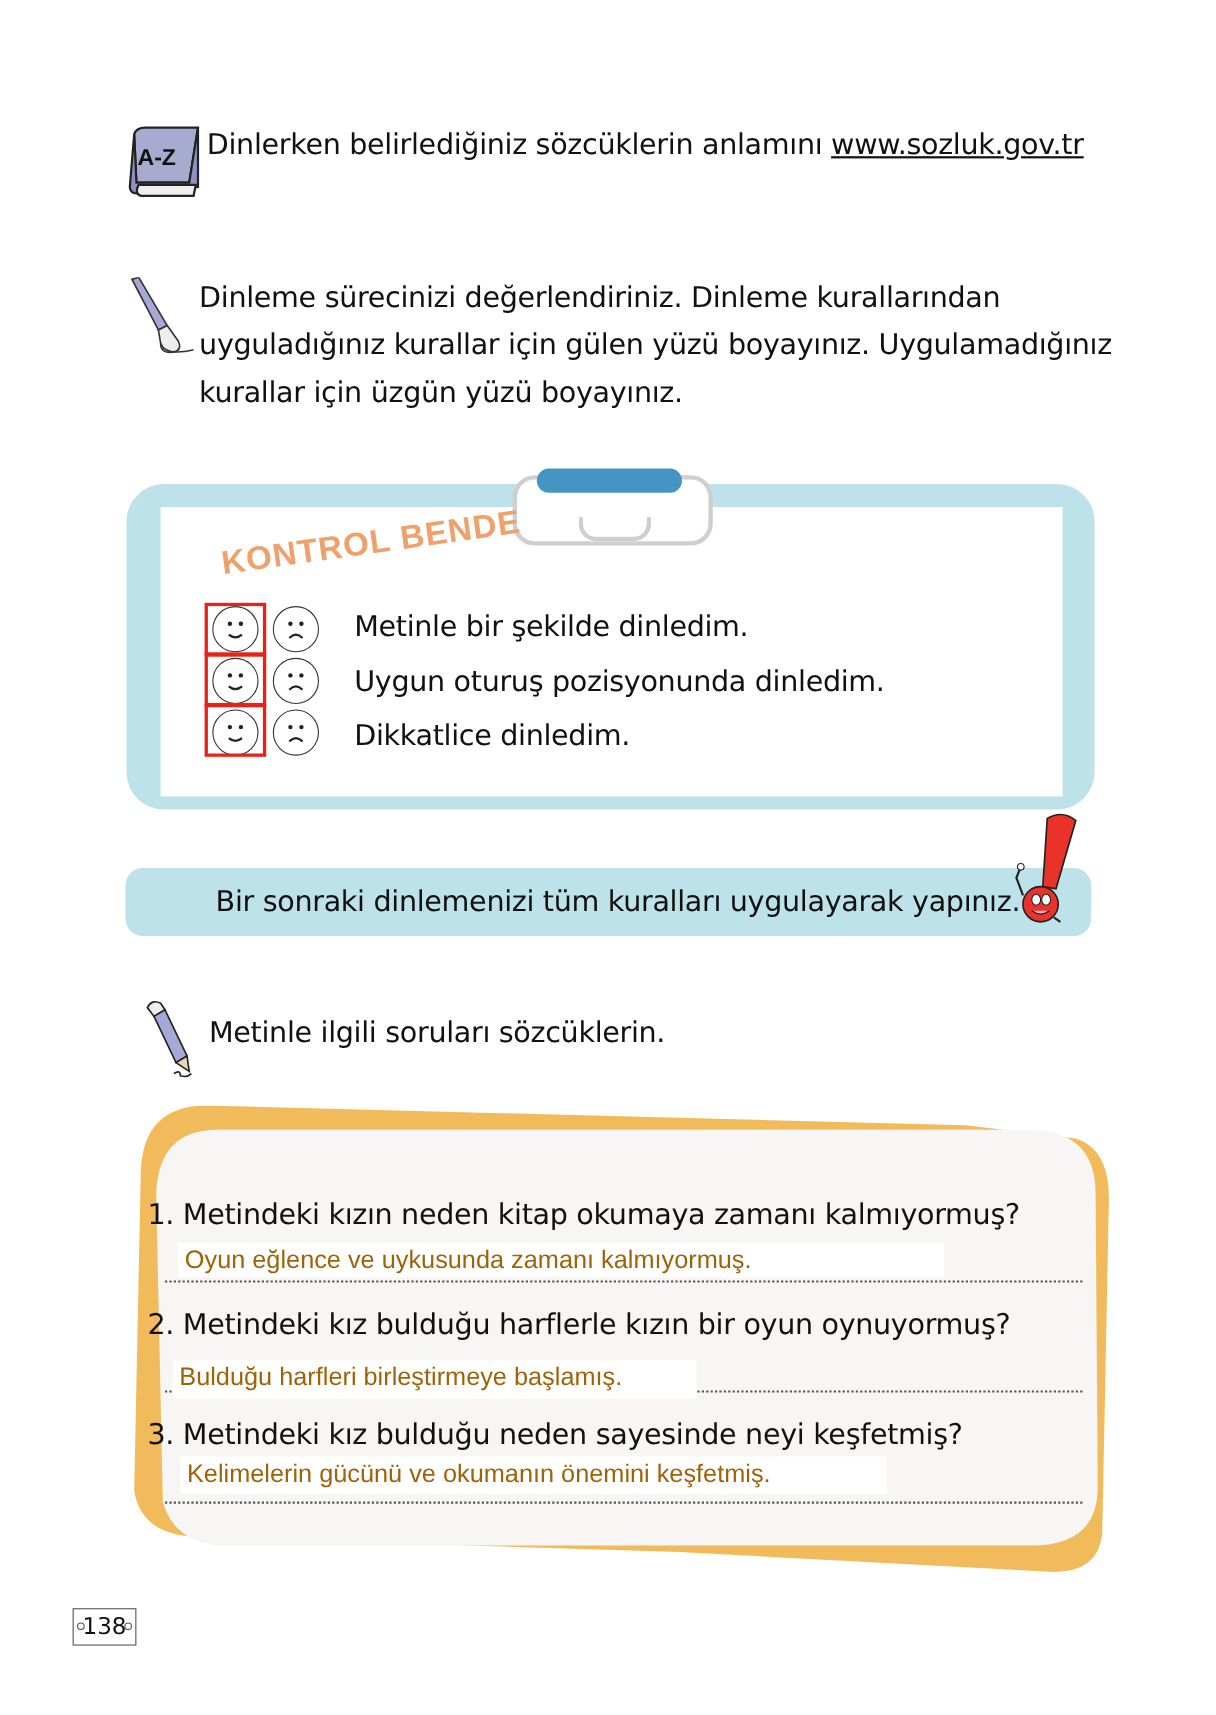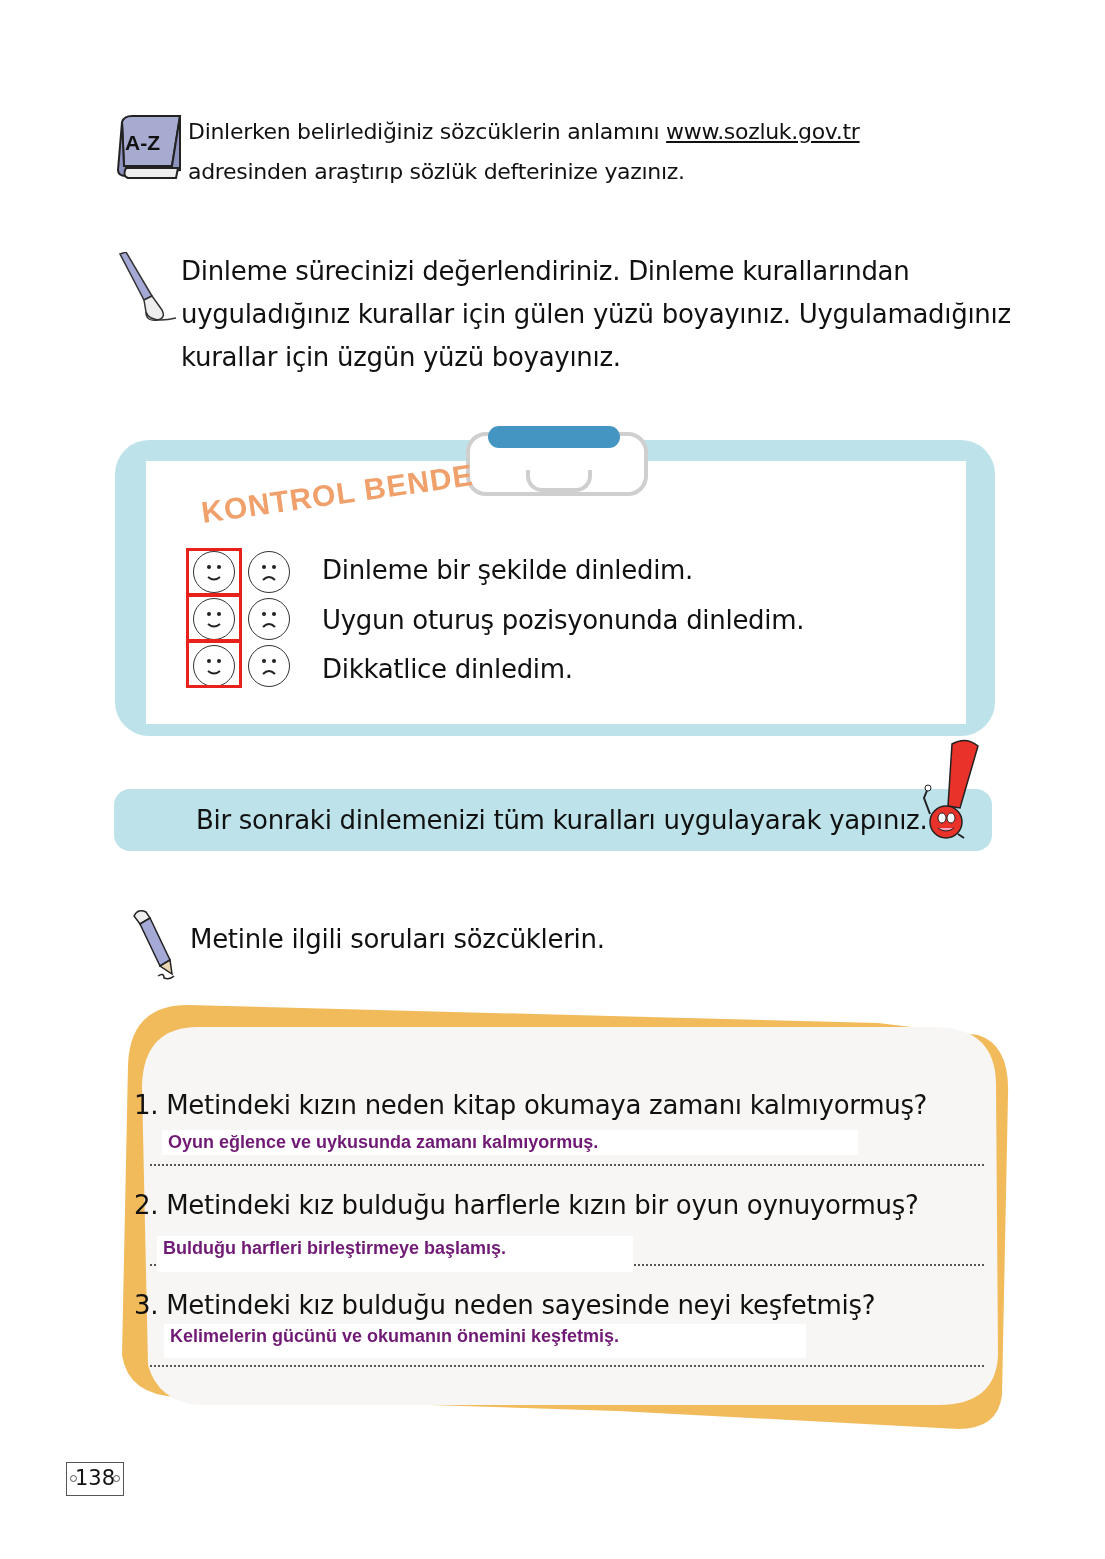--- a/index.html
+++ b/index.html
@@ -1,20 +1,20 @@
 <!DOCTYPE html>
 <html><head>
 <meta charset="utf-8">
 <style>
   html,body{margin:0;padding:0;background:#ffffff;}
   body{width:1105px;height:1559px;position:relative;overflow:hidden;font-family:"DejaVu Sans",sans-serif;color:#111;}
   .abs{position:absolute;}
   .hand{font-family:"DejaVu Sans",sans-serif;font-weight:normal;letter-spacing:-0.3px;}
   
-  #s1-text{left:188px;top:112px;font-size:22px;line-height:40px;width:820px;}
+  #s1-text{left:188px;top:112px;font-size:26px;line-height:40px;width:820px;}
   #s1-text .url{text-decoration:underline;}
   #s2-text{left:181px;top:250px;font-size:26px;line-height:43px;width:840px;}
   
   #kontrol-card{left:115px;top:440px;width:880px;height:296px;background:#bde2ea;border-radius:34px;}
   #kontrol-inner{left:146px;top:461px;width:820px;height:263px;background:#ffffff;}
   #clip-back{left:466px;top:432px;width:174px;height:56px;border:4px solid #cfcfcf;border-radius:20px;background:#ffffff;}
   #clip-notch{left:526px;top:470px;width:58px;height:18px;border:4px solid #cfcfcf;border-top:none;border-radius:0 0 16px 16px;background:#fff;}
   #clip-bar{left:488px;top:426px;width:132px;height:22px;background:#4595c2;border-radius:12px;}
   #kontrol-title{left:204px;top:496px;font-size:30px;font-weight:bold;color:#f0a06a;transform:rotate(-8deg);transform-origin:left bottom;font-family:"Liberation Sans",sans-serif;letter-spacing:1px;}
   .face{position:absolute;width:40px;height:40px;border:1.5px solid #333;border-radius:50%;background:#fff;}
@@ -22,39 +22,38 @@
   .redbox{position:absolute;width:50px;height:42px;border:3px solid #e8211c;}
   .krow{position:absolute;left:322px;font-size:26px;}
   
   #banner{left:114px;top:789px;width:878px;height:62px;background:#bde2ea;border-radius:16px;}
   #banner-text{left:196px;top:805px;font-size:26px;}
   
   #s3-text{left:190px;top:924px;font-size:26px;}
   
   #q-card-bg{left:118px;top:1005px;width:892px;height:424px;}
   .q{position:absolute;left:134px;font-size:26px;}
-  .ans{position:absolute;font-family:"Liberation Sans",sans-serif;font-weight:bold;color:#701a75;font-size:18px;background:#ffffff;padding:2px 6px;}
+  .ans{position:absolute;font-family:"Liberation Sans",sans-serif;font-weight:normal;color:#a16207;font-size:23px;background:#ffffff;padding:2px 6px;}
   .dots{position:absolute;left:150px;width:834px;border-bottom:2px dotted #555;height:0;}
   #page-num{left:66px;top:1462px;width:56px;height:32px;border:1.5px solid #555;background:#fff;font-size:21px;text-align:center;line-height:31px;}
   #page-num .dot{position:absolute;top:12px;width:5px;height:5px;border:1px solid #555;border-radius:50%;}
 </style>
 </head>
 <body>
 
 <div class="abs" style="left:114px;top:114px;width:70px;height:70px;">
   <svg width="70" height="70" viewBox="0 0 70 70">
     <path d="M8 8 Q10 2 18 2 L66 2 L58 52 L10 52 Z" fill="#a7abd0" stroke="#222" stroke-width="2"></path>
     <path d="M10 52 L58 52 L66 2 L66 56 L12 62 Q4 62 4 56 L8 8 Z" fill="#8e92bf" stroke="#222" stroke-width="2"></path>
     <path d="M12 54 L64 54 L62 64 L14 64 Q8 62 12 54 Z" fill="#eeeeee" stroke="#222" stroke-width="2"></path>
     <text x="11" y="36" font-family="Liberation Sans, sans-serif" font-weight="bold" font-size="21" fill="#111">A-Z</text>
   </svg>
 </div>
 <div id="s1-text" class="abs hand">
   <span>Dinlerken belirlediğiniz sözcüklerin anlamını </span><span class="url">www.sozluk.gov.tr</span><br>
-  <span>adresinden araştırıp sözlük defterinize yazınız.</span>
 </div>
 
 <div class="abs" style="left:116px;top:252px;width:62px;height:72px;">
   <svg width="62" height="72" viewBox="0 0 62 72">
     <path d="M4 2 L10 0 L36 44 L28 48 Z" fill="#a4a9d6" stroke="#333" stroke-width="1.5"></path>
     <path d="M28 48 L36 44 L46 58 Q50 66 42 68 Q30 70 30 60 Z" fill="#eeeeee" stroke="#333" stroke-width="1.5"></path>
     <path d="M30 60 Q34 72 60 66" fill="none" stroke="#333" stroke-width="1.5"></path>
   </svg>
 </div>
 <div id="s2-text" class="abs hand">Dinleme sürecinizi değerlendiriniz. Dinleme kurallarından uyguladığınız kurallar için gülen yüzü boyayınız. Uygulamadığınız kurallar için üzgün yüzü boyayınız.</div>
@@ -74,21 +73,21 @@
     </svg>
 </div>
 <div class="face" style="left:248px;top:551px;">
   <svg width="40" height="40" viewBox="0 0 40 40">
       <circle cx="15" cy="15" r="2" fill="#222"></circle>
       <circle cx="25" cy="15" r="2" fill="#222"></circle>
       <path d="M14 28 Q20 22 26 28" fill="none" stroke="#222" stroke-width="2"></path>
     </svg>
 </div>
 <div class="redbox" style="left:186px;top:548px;"></div>
-<div class="krow hand" style="top:555px;">Dinleme bir şekilde dinledim.</div>
+<div class="krow hand" style="top:555px;">Metinle bir şekilde dinledim.</div>
 
 <div class="face" style="left:193px;top:598px;">
   <svg width="40" height="40" viewBox="0 0 40 40">
       <circle cx="15" cy="15" r="2" fill="#222"></circle>
       <circle cx="25" cy="15" r="2" fill="#222"></circle>
       <path d="M14 25 Q20 30 26 25" fill="none" stroke="#222" stroke-width="2"></path>
     </svg>
 </div>
 <div class="face" style="left:248px;top:598px;">
   <svg width="40" height="40" viewBox="0 0 40 40">

